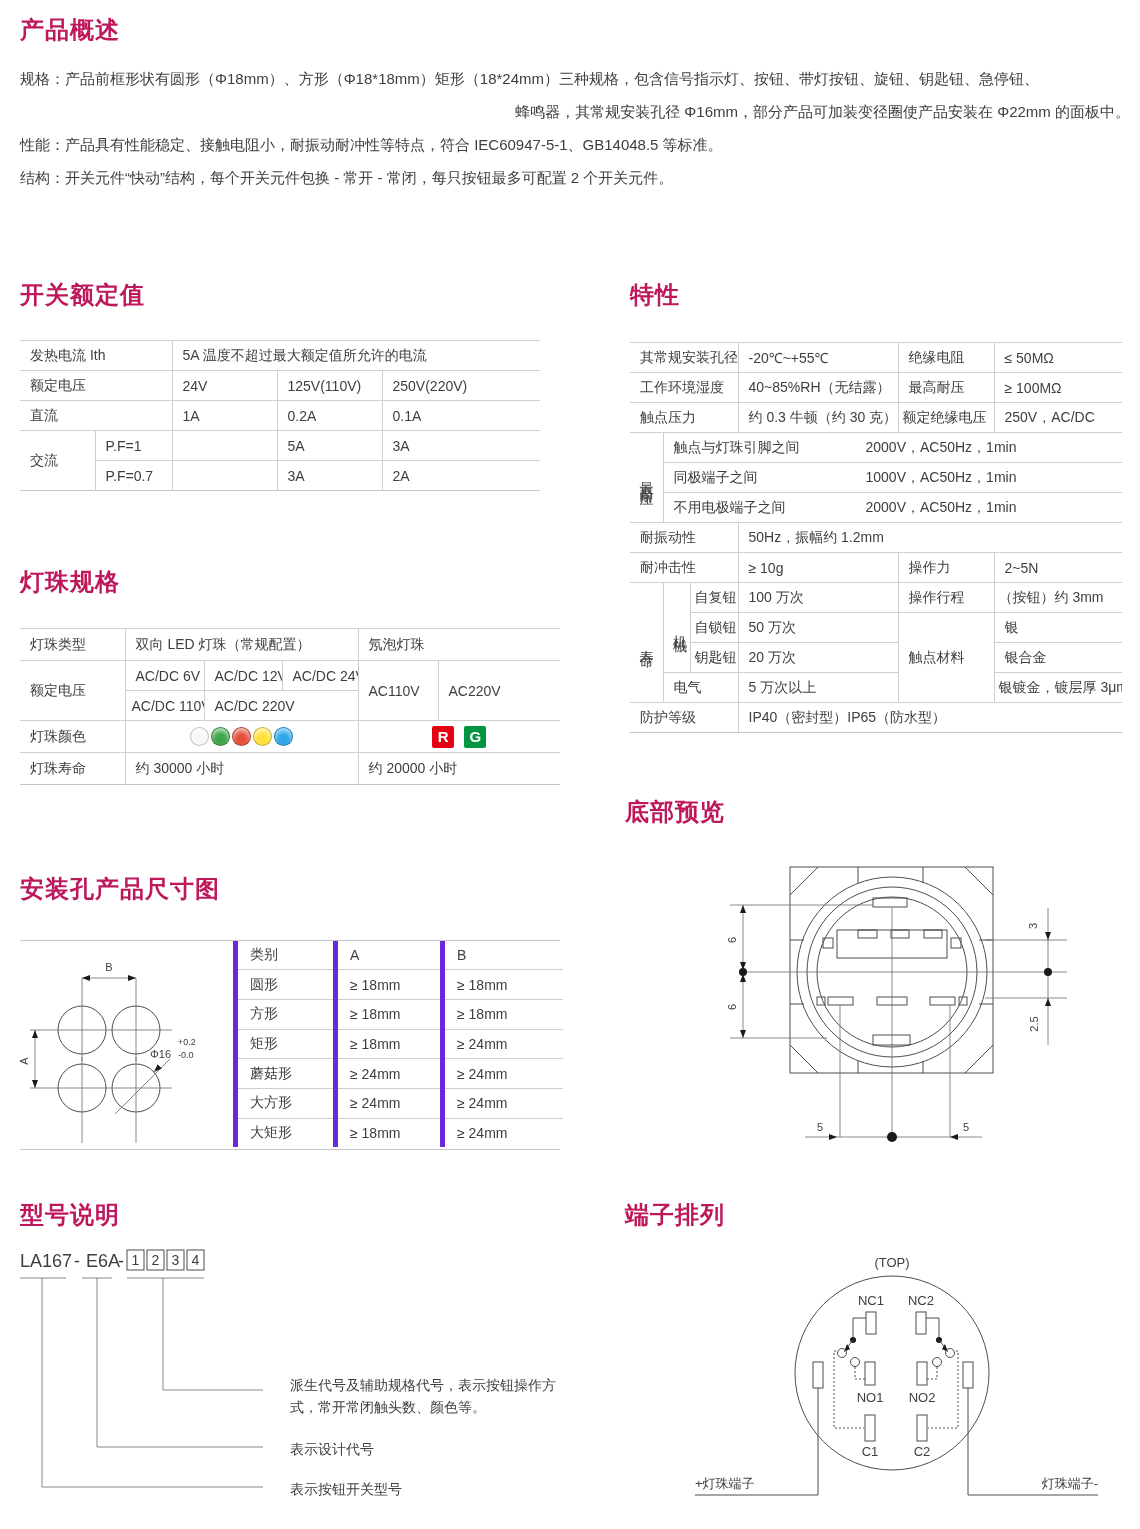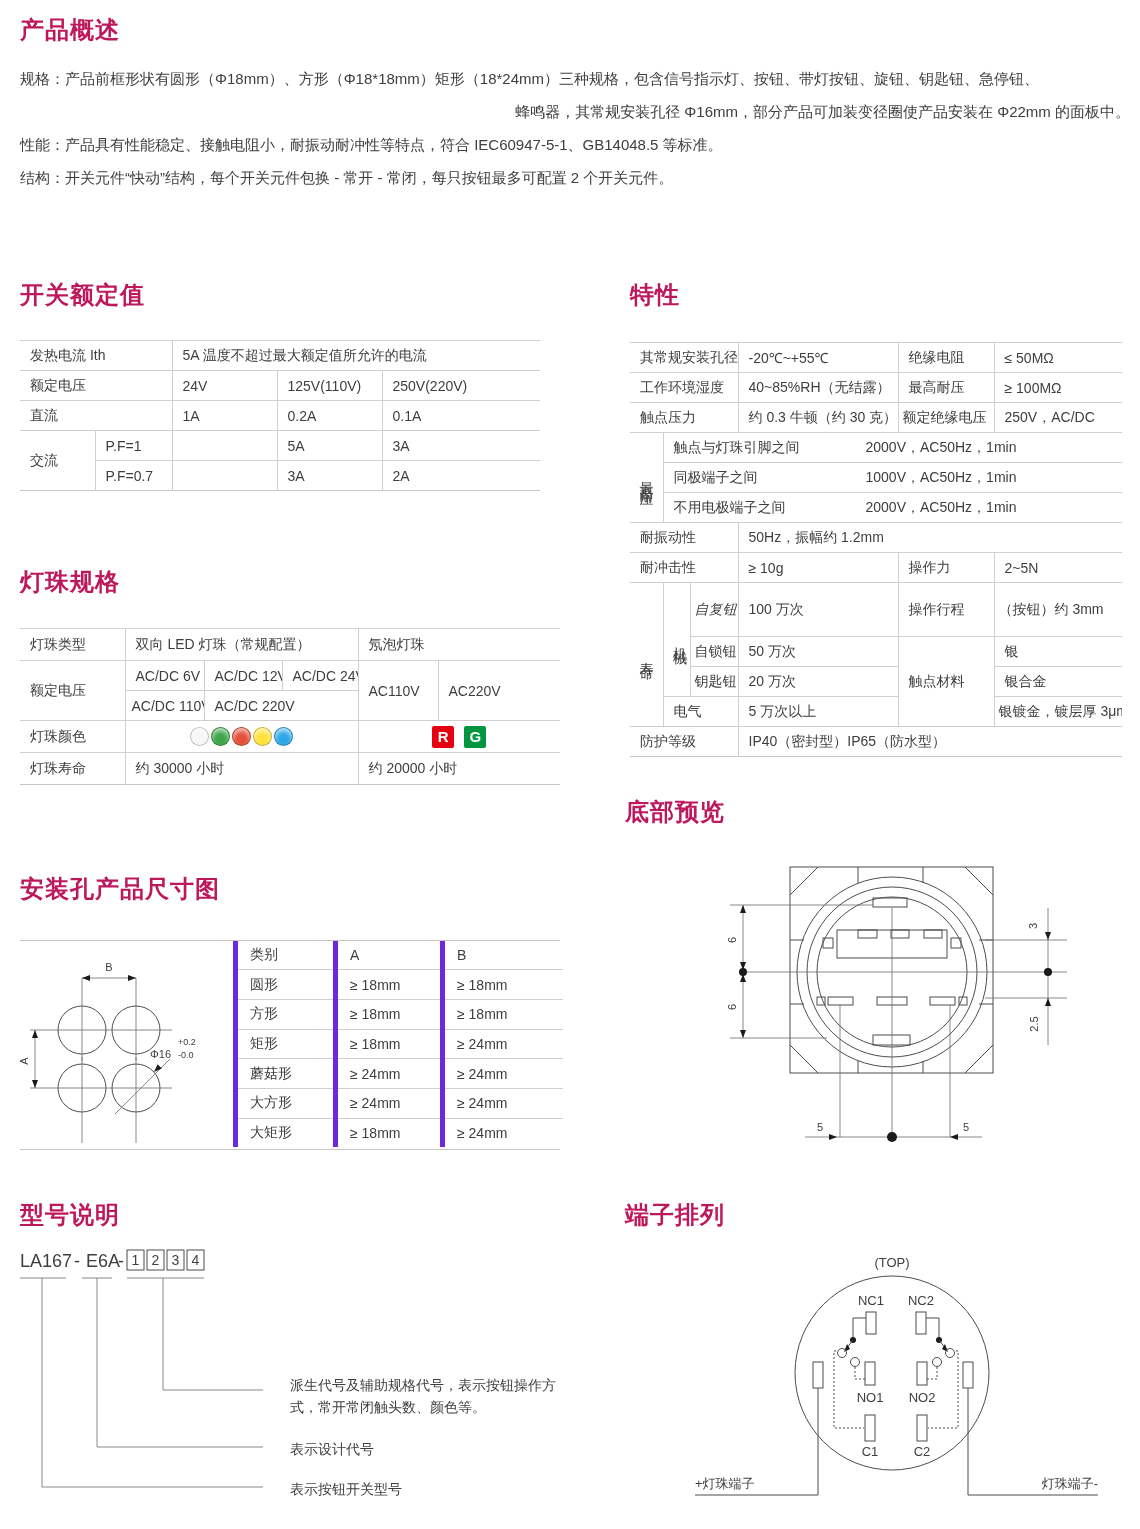--- a/index.html
+++ b/index.html
@@ -146,21 +146,21 @@
     <td>操作力</td>
     <td>2~5N</td>
   </tr>
   <tr>
     <td class="nl vtd mid" rowspan="4">
           <div class="vert">寿命</div>
         </td>
     <td class="vtd mid" rowspan="3">
           <div class="vert">机械</div>
         </td>
-    <td style="padding:12px 4px;font-style:italic;">自复钮</td>
+    <td style="padding:0 4px;">自复钮</td>
     <td>100 万次</td>
     <td>操作行程</td>
     <td style="padding:0 4px;">（按钮）约 3mm</td>
   </tr>
   <tr>
     <td style="padding:0 4px;">自锁钮</td>
     <td>50 万次</td>
     <td class="mid" rowspan="3">触点材料</td>
     <td>银</td>
   </tr>

